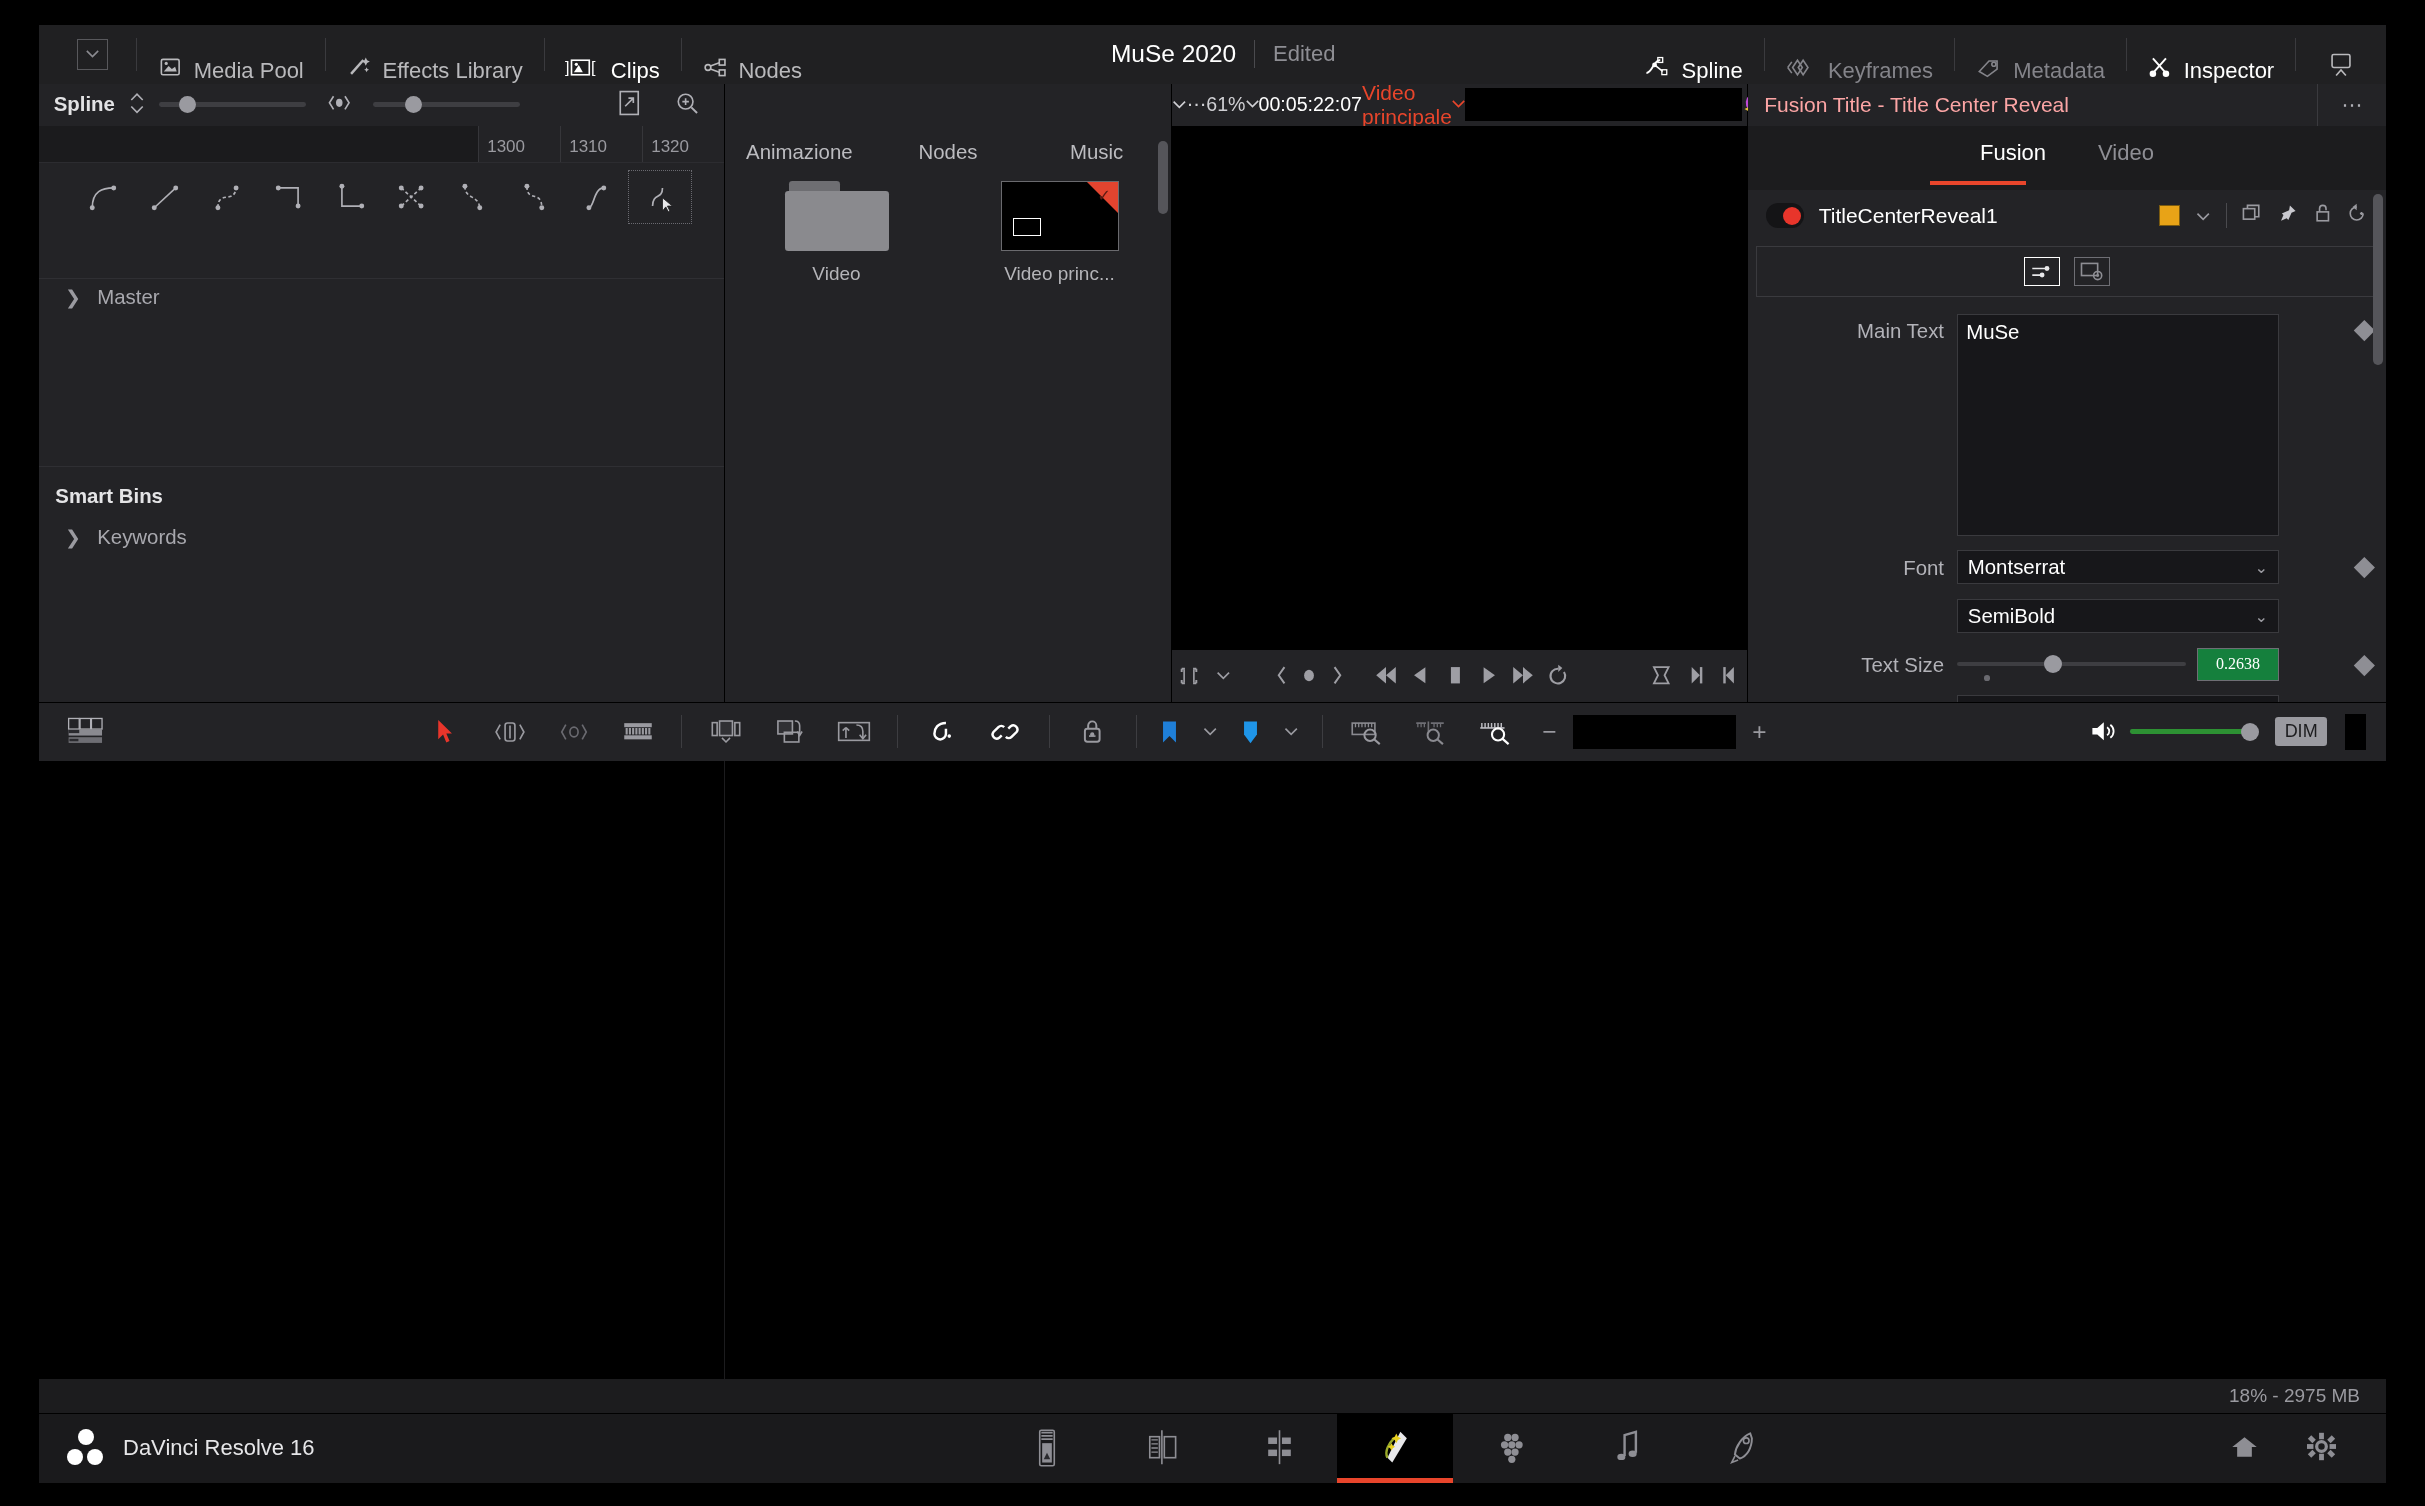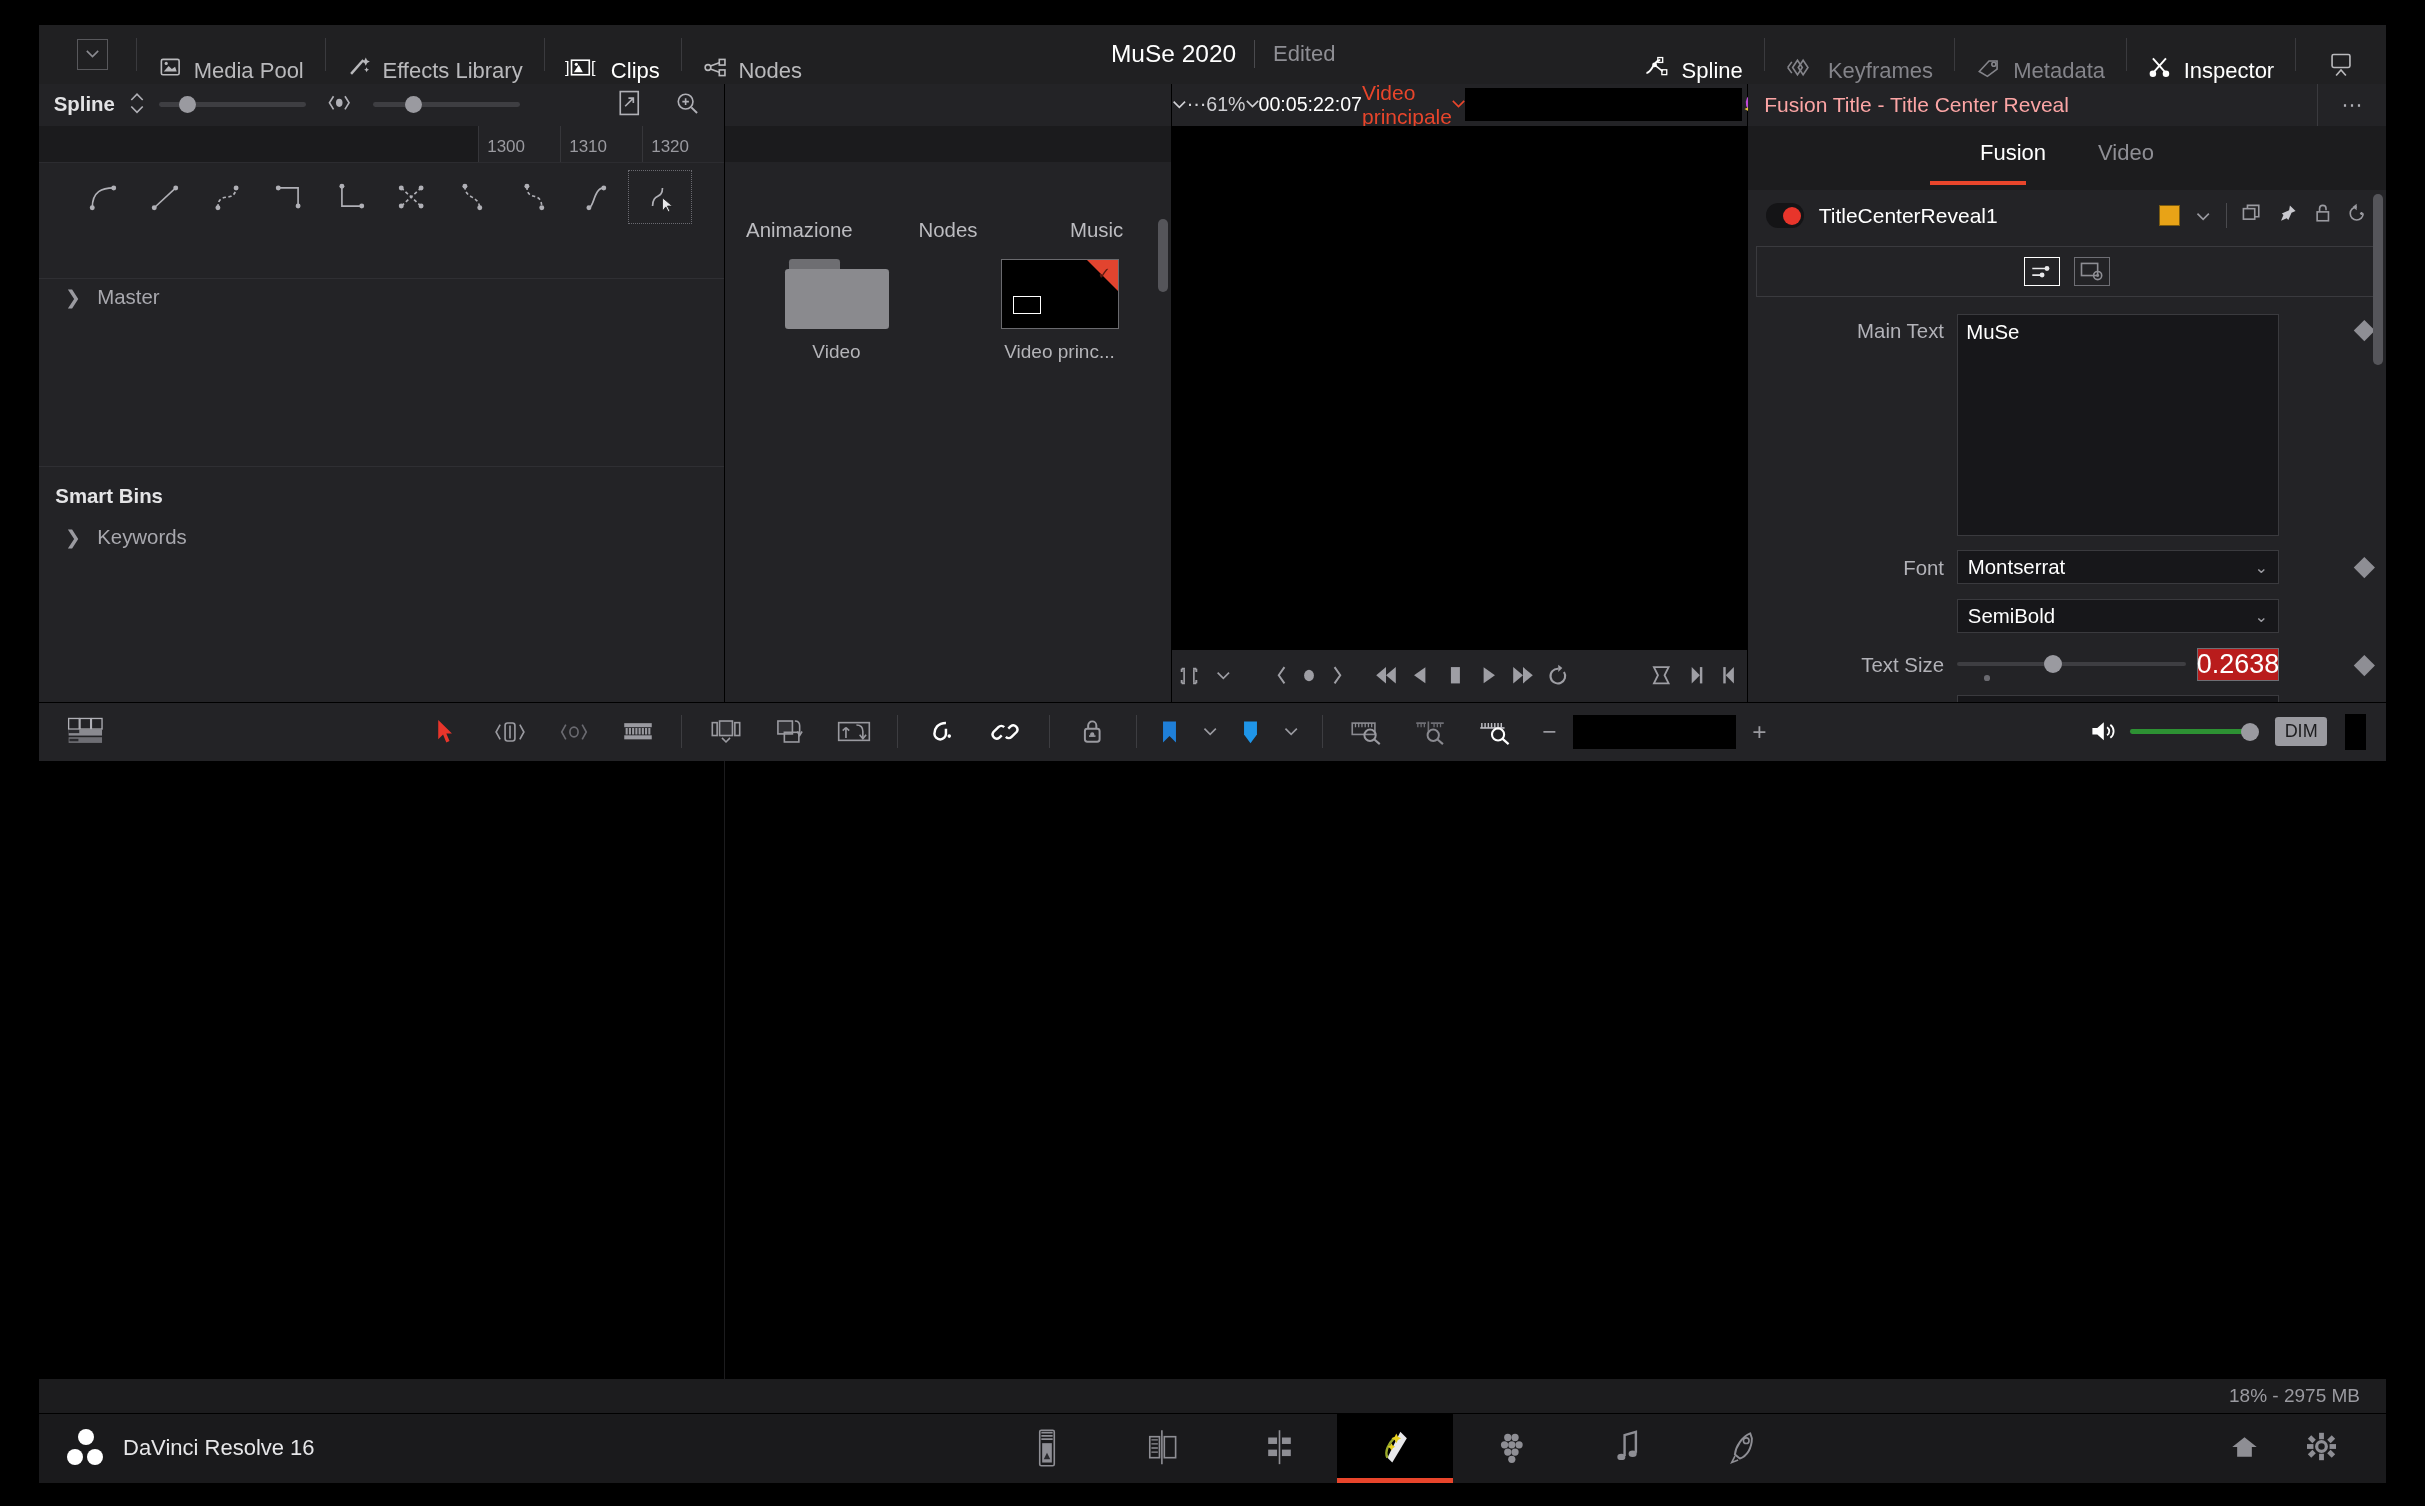--- a/index.html
+++ b/index.html
@@ -70,21 +70,21 @@
   .sp-ic.sel { outline: 1.6px dotted #6a6a70; }
   .spline-canvas { flex: 1; background: #232326; min-height: 0; }
   .bins-pane { background: #232326; border-top: 0.8px solid #2f2f33; flex: none; }
   .bins-title { color: #e4e4e6; font-size: 20.4px; font-weight: bold; padding: 18px 16.3px 11.4px 16.3px; }
   .bin-row { display:flex; align-items:center; gap: 16.3px; padding: 6.5px 16.3px 6.5px 26px; color: #a8a8ae; font-size: 20.4px; }
   .bin-row .arw { color: #9a9aa0; font-size: 19px; }
   .left-spacer { background: #232326; }
 
   
   .pool {
-    width: 447px; background: #232326; display: flex; flex-direction: column;
+    width: 447px; background: #232326; display: flex; flex-direction: row;
     border-right: 0.8px solid #000; flex: none;
   }
   .pool-head { height: 42px; background: #232326; }
   .pool-ruler { height: 36px; background: #1b1b1d; }
   .pool-grid { flex: 1; padding: 18px 0 0 0; position: relative; }
   .pool-cats { display:flex; color: #bcbcc0; font-size: 20.4px; padding: 39px 0 13px 0; }
   .pool-cats span { flex:1; text-align:center; }
   .pool-items { display:flex; padding: 4.9px 0 0 0; }
   .pool-item { flex:1; display:flex; flex-direction:column; align-items:center; gap: 11.4px; }
   .folder-ic { width: 104px; height: 70px; position: relative; }
@@ -154,21 +154,21 @@
     width: 322px; height: 34px; background:#17171a; border:0.8px solid #3a3a3e;
     color:#fff; font-size:20.4px; display:flex; align-items:center;
     padding: 0 9.8px; justify-content:space-between;
   }
   .sel-box .cv { color:#9a9aa0; font-size:16.3px; }
   .diamond { width: 14.7px; height: 14.7px; background:#8e8e94; transform: rotate(45deg); margin: 9.8px 14.7px 0 6.5px; flex:none; }
   .slider-row { display:flex; align-items:center; gap: 11.4px; width: 322px; }
   .sl-track { flex:1; height:4.1px; background:#3e3e42; border-radius:2.4px; position:relative; }
   .sl-knob { position:absolute; top:-7.3px; left: 38%; width:18px; height:18px; border-radius:50%; background:#9a9aa0; }
   .sl-tick { position:absolute; top:13px; left:12%; width:5.7px; height:5.7px; border-radius:50%; background:#6a6a70; }
-  .num-box { width: 82px; height:33px; background:#b91c1c; border:0.8px solid #6e6e74; color:#fff; font-size:27px; display:flex; align-items:center; justify-content:center; }
+  .num-box { width: 82px; height:33px; background:#15803d; border:0.8px solid #6e6e74; color:#fff; font-size:16px; display:flex; align-items:center; justify-content:center;font-family:Liberation Serif, serif; }
   .insp-scroll { position:absolute; right:3.3px; top: 4.9px; width: 9.8px; height: 171px; background:#55555a; border-radius:4.9px; }
 
   
   .edit-toolbar {
     height: 59px; background:#232326; display:flex; align-items:center; flex:none;
     border-top:0.8px solid #000;
   }
   .et-ic { width: 64px; height:49px; display:flex; align-items:center; justify-content:center; color:#a0a0a6; }
   .et-sep { width:0.8px; height:33px; background:#3d3d41; margin: 0 11.4px; }
   .tl-field { width: 163px; height:34px; background:#000; }

